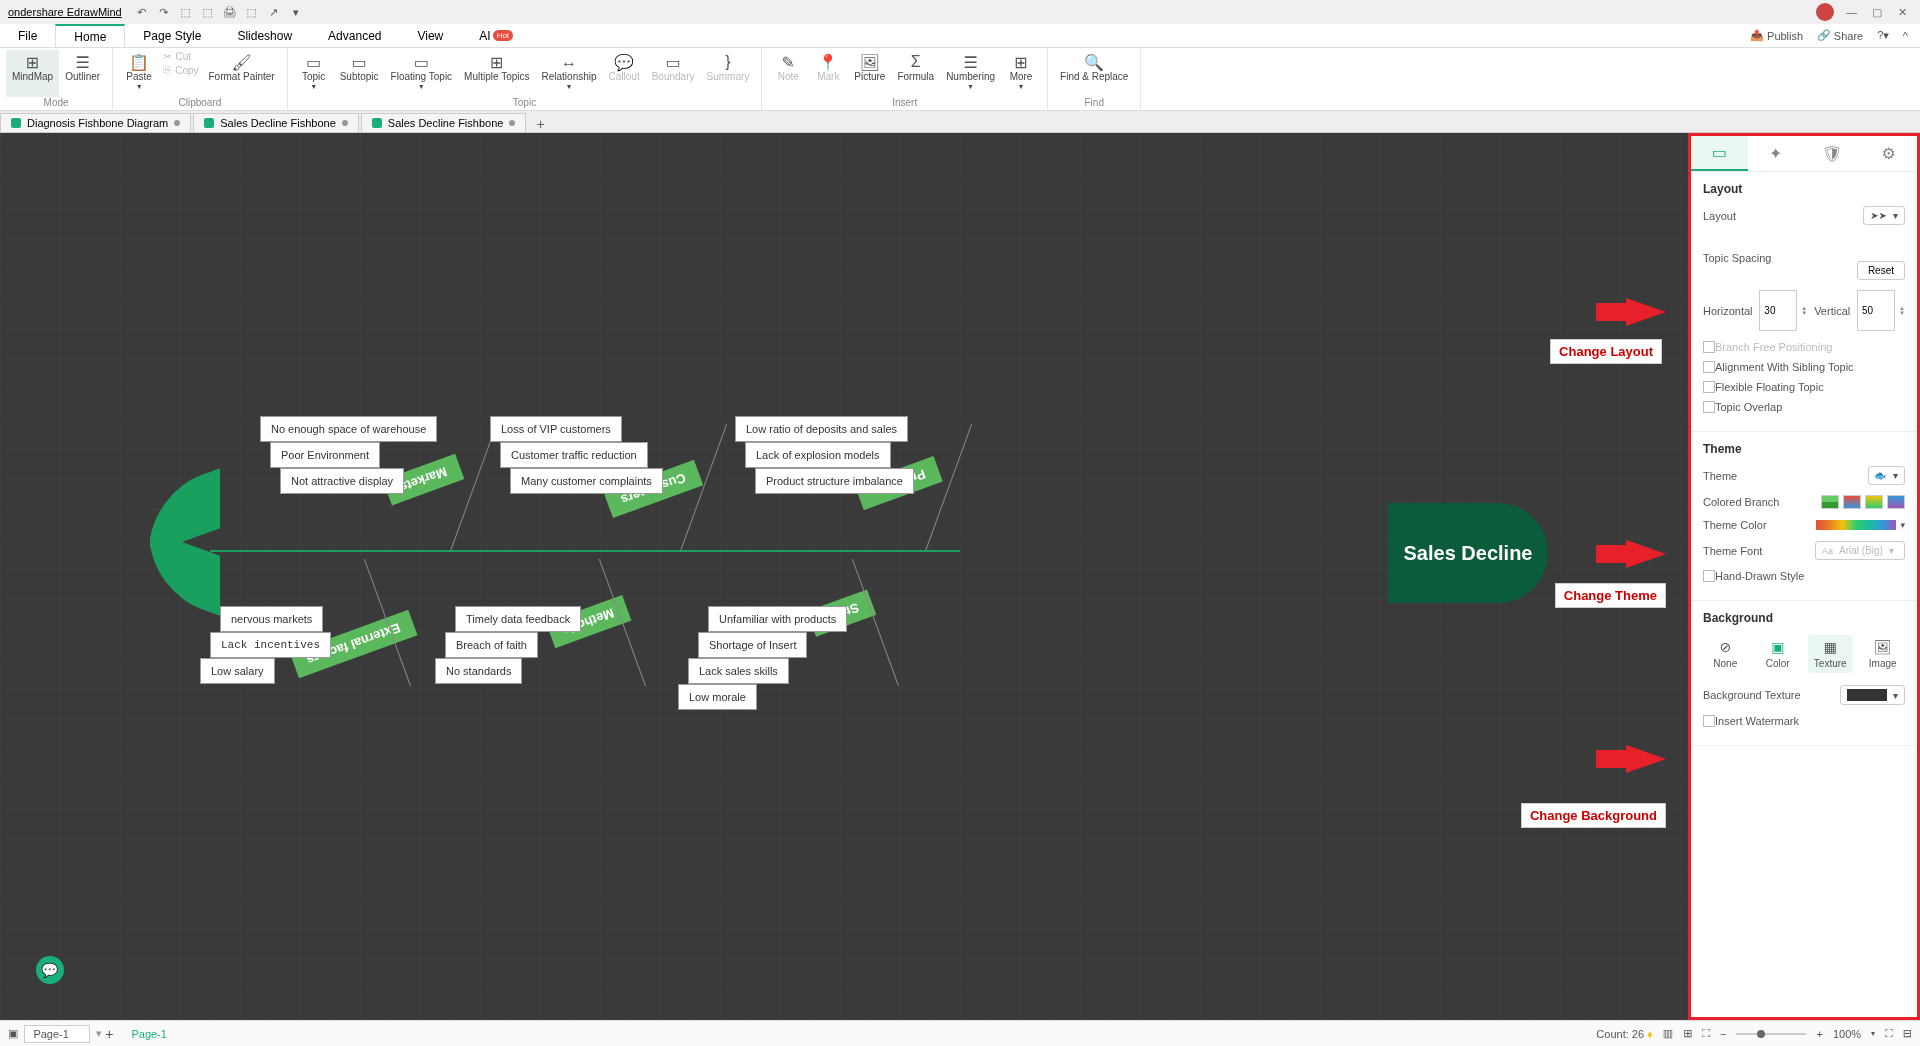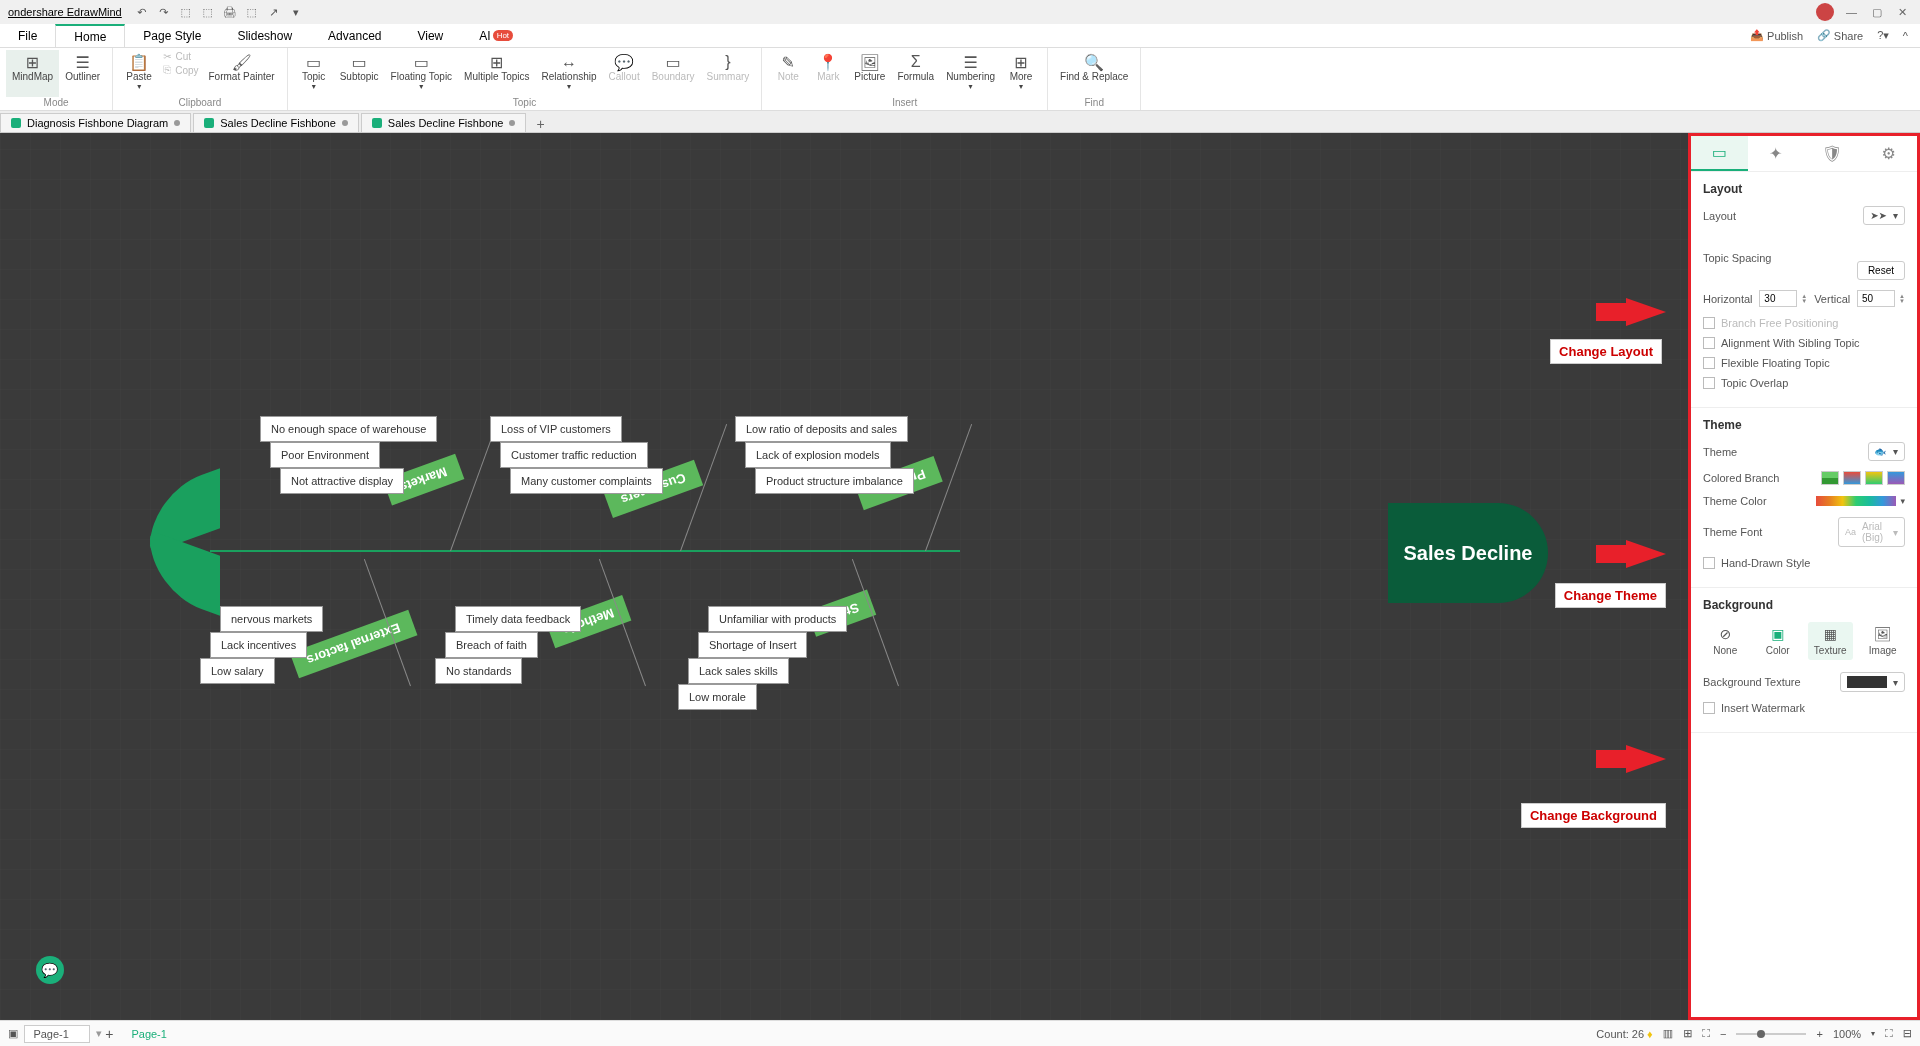--- a/index.html
+++ b/index.html
@@ -56,24 +56,24 @@
 
 .side-panel { width: 232px; background: #fff; border: 3px solid #e8202a; display: flex; flex-direction: column; font-size: 11px; color: #555; overflow-y: auto; }
 .side-tabs { display: flex; height: 36px; border-bottom: 1px solid #eee; }
 .side-tab { flex: 1; display: flex; align-items: center; justify-content: center; cursor: pointer; font-size: 16px; color: #888; }
 .side-tab.active { border-bottom: 2px solid #1aaf7a; color: #1aaf7a; background: #eaf7f1; }
 .panel-section { padding: 10px 12px; border-bottom: 1px solid #eee; }
 .panel-section h3 { font-size: 12px; color: #333; margin-bottom: 10px; font-weight: 600; }
 .panel-row { display: flex; align-items: center; justify-content: space-between; margin-bottom: 10px; font-size: 11px; }
 .panel-row .ctrl { display: flex; align-items: center; gap: 4px; }
 .mini-select { border: 1px solid #ccc; padding: 3px 6px; border-radius: 3px; font-size: 10px; display: flex; align-items: center; gap: 6px; cursor: pointer; }
-.num-input { width: 38px; border: 1px solid #ccc; padding: 2px 4px; font-size: 10px; }
+.num-input { width: 38px; border: 1px solid #ccc; padding: 14px 4px; font-size: 10px; }
 .spin { display: flex; flex-direction: column; font-size: 6px; line-height: 5px; cursor: pointer; color: #888; }
 .reset-btn { border: 1px solid #ccc; padding: 3px 10px; font-size: 10px; background: #fff; cursor: pointer; border-radius: 3px; margin-top: 26px; }
-.chk-row { display: flex; align-items: center; gap: 6px; margin-bottom: 8px; font-size: 11px; }
+.chk-row { display: flex; align-items: center; margin-bottom: 8px; font-size: 11px; }
 .chk { width: 12px; height: 12px; border: 1px solid #bbb; cursor: pointer; }
 .chk-row.disabled { color: #bbb; }
 .swatch-row { display: flex; gap: 4px; }
 .swatch { width: 18px; height: 14px; border: 1px solid #ccc; cursor: pointer; }
 .bg-options { display: flex; gap: 8px; }
 .bg-opt { flex: 1; display: flex; flex-direction: column; align-items: center; gap: 3px; font-size: 10px; cursor: pointer; padding: 4px 2px; border-radius: 3px; }
 .bg-opt.active { background: #eaf7f1; }
 .bg-opt .bi { font-size: 14px; }
 .color-strip { width: 80px; height: 10px; background: linear-gradient(90deg,#e74c3c,#e67e22,#f1c40f,#2ecc71,#1abc9c,#3498db,#9b59b6); cursor: pointer; }
 
@@ -289,21 +289,21 @@
         <div class="cause-box" style="top: 309px; right: auto; left: 500px;">Customer traffic reduction</div>
         <div class="cause-box" style="top: 335px; right: auto; left: 510px;">Many customer complaints</div>
         <div class="bone-label" style="left: 885px; top: 308px; transform: rotate(70deg);">Products</div>
         <div class="bone-line" style="left: 925px; top: 283px; height: 135px; transform: rotate(20deg);"></div>
         <div class="cause-box" style="top: 283px; right: auto; left: 735px;">Low ratio of deposits and sales</div>
         <div class="cause-box" style="top: 309px; right: auto; left: 745px;">Lack of explosion models</div>
         <div class="cause-box" style="top: 335px; right: auto; left: 755px;">Product structure imbalance</div>
         <div class="bone-label" style="left: 340px; top: 448px; transform: rotate(70deg);">External factors</div>
         <div class="bone-line" style="left: 410px; top: 418px; height: 135px; transform: rotate(-20deg);"></div>
         <div class="cause-box" style="top: 473px; right: auto; left: 220px;">nervous markets</div>
-        <div class="cause-box" style="top: 499px; right: auto; left: 210px;">Lack incentives</div>
+        <div class="cause-box" style="top: 499px; right: auto; left: 210px; font-family: Liberation Mono, monospace;">Lack incentives</div>
         <div class="cause-box" style="top: 525px; right: auto; left: 200px;">Low salary</div>
         <div class="bone-label" style="left: 575px; top: 448px; transform: rotate(70deg);">Methods</div>
         <div class="bone-line" style="left: 645px; top: 418px; height: 135px; transform: rotate(-20deg);"></div>
         <div class="cause-box" style="top: 473px; right: auto; left: 455px;">Timely data feedback</div>
         <div class="cause-box" style="top: 499px; right: auto; left: 445px;">Breach of faith</div>
         <div class="cause-box" style="top: 525px; right: auto; left: 435px;">No standards</div>
         <div class="bone-label" style="left: 828px; top: 448px; transform: rotate(70deg);">Staffs</div>
         <div class="bone-line" style="left: 898px; top: 418px; height: 135px; transform: rotate(-20deg);"></div>
         <div class="cause-box" style="top: 473px; right: auto; left: 708px;">Unfamiliar with products</div>
         <div class="cause-box" style="top: 499px; right: auto; left: 698px;">Shortage of Insert</div>
@@ -392,21 +392,21 @@
       </div>
       <div class="panel-row">
         <span>Theme Color</span>
         <div class="ctrl">
             <div class="color-strip"></div>
             <span style="font-size:9px">▾</span>
           </div>
       </div>
       <div class="panel-row">
         <span>Theme Font</span>
-        <div class="mini-select" style="color:#bbb;width:67px">
+        <div class="mini-select" style="color:#bbb;width:90px">
             <span style="font-size:9px">Aa</span>
             <span>Arial (Big)</span>
             <span>▾</span>
           </div>
       </div>
       <div class="chk-row">
           <div class="chk"></div>
           <span>Hand-Drawn Style</span>
         </div>
     </div>

